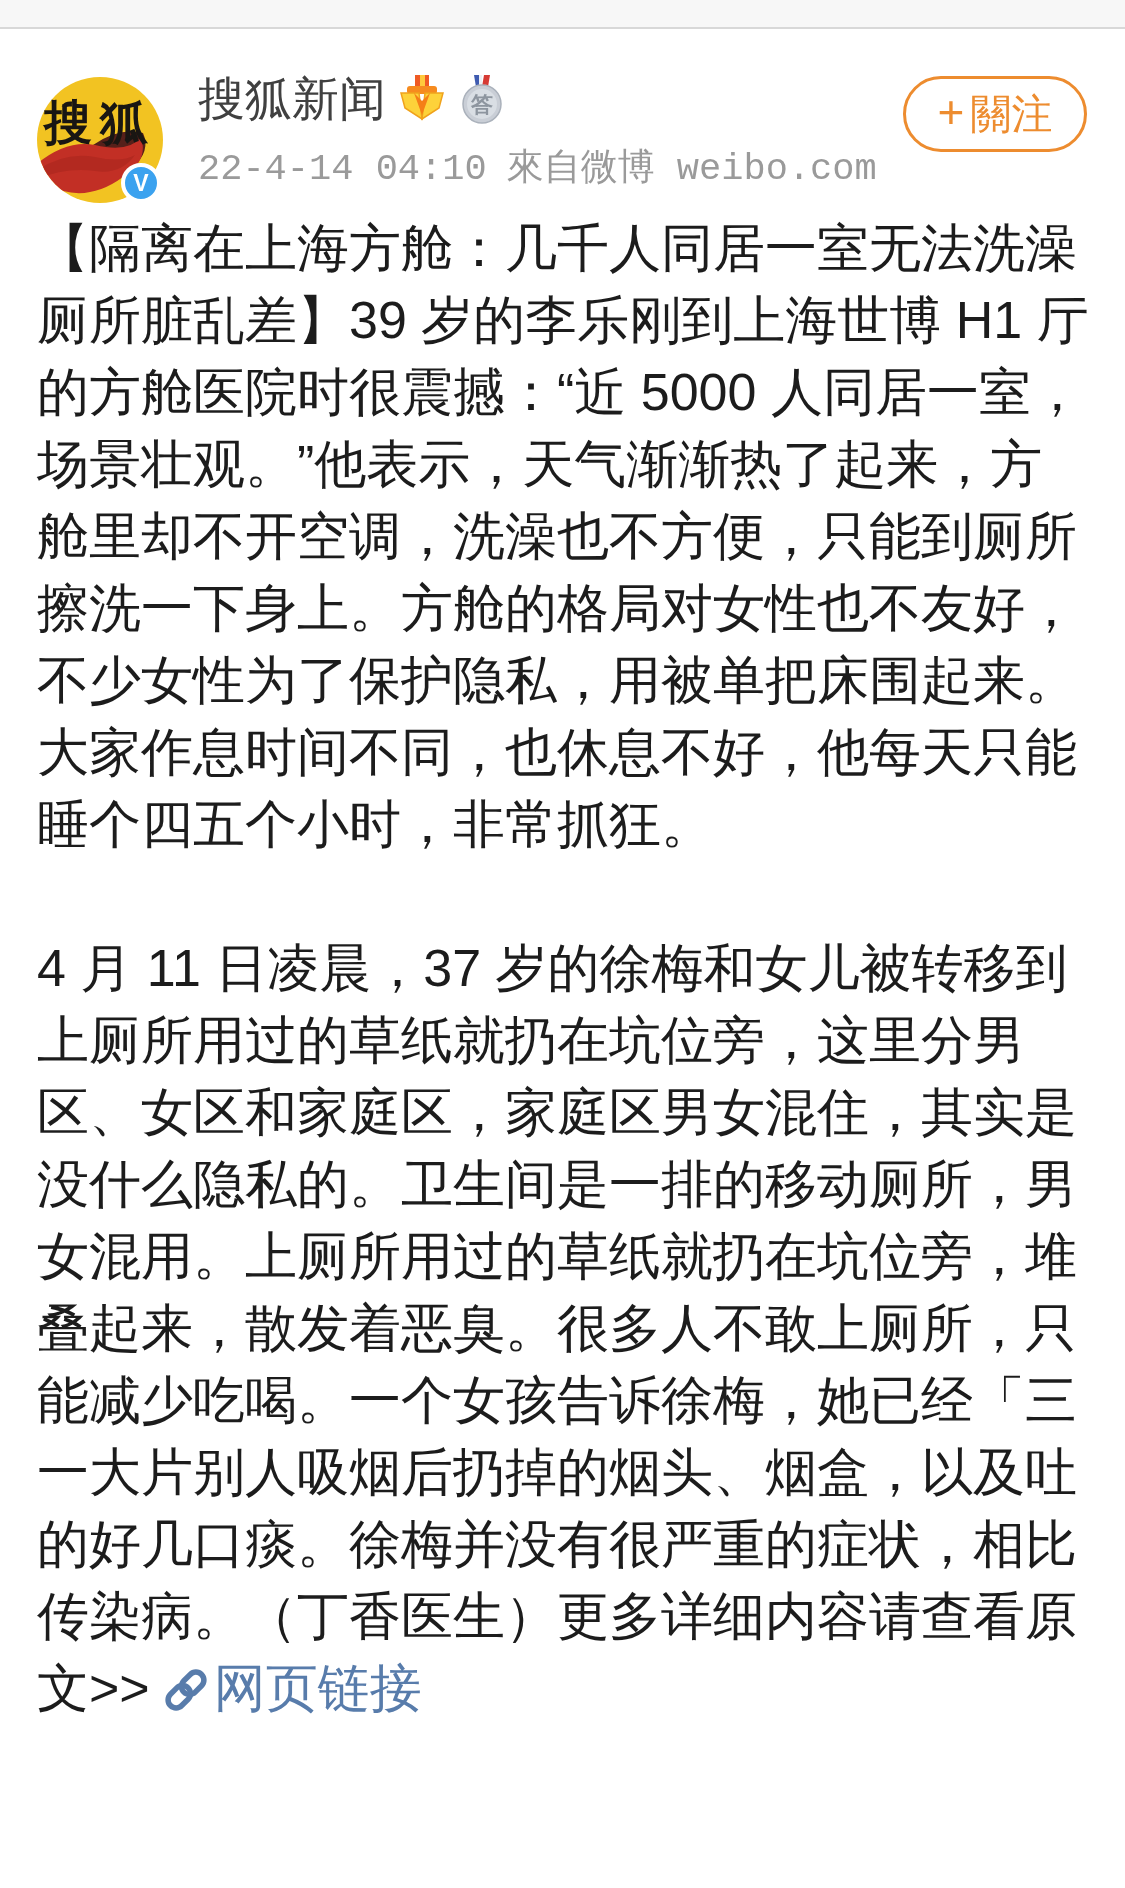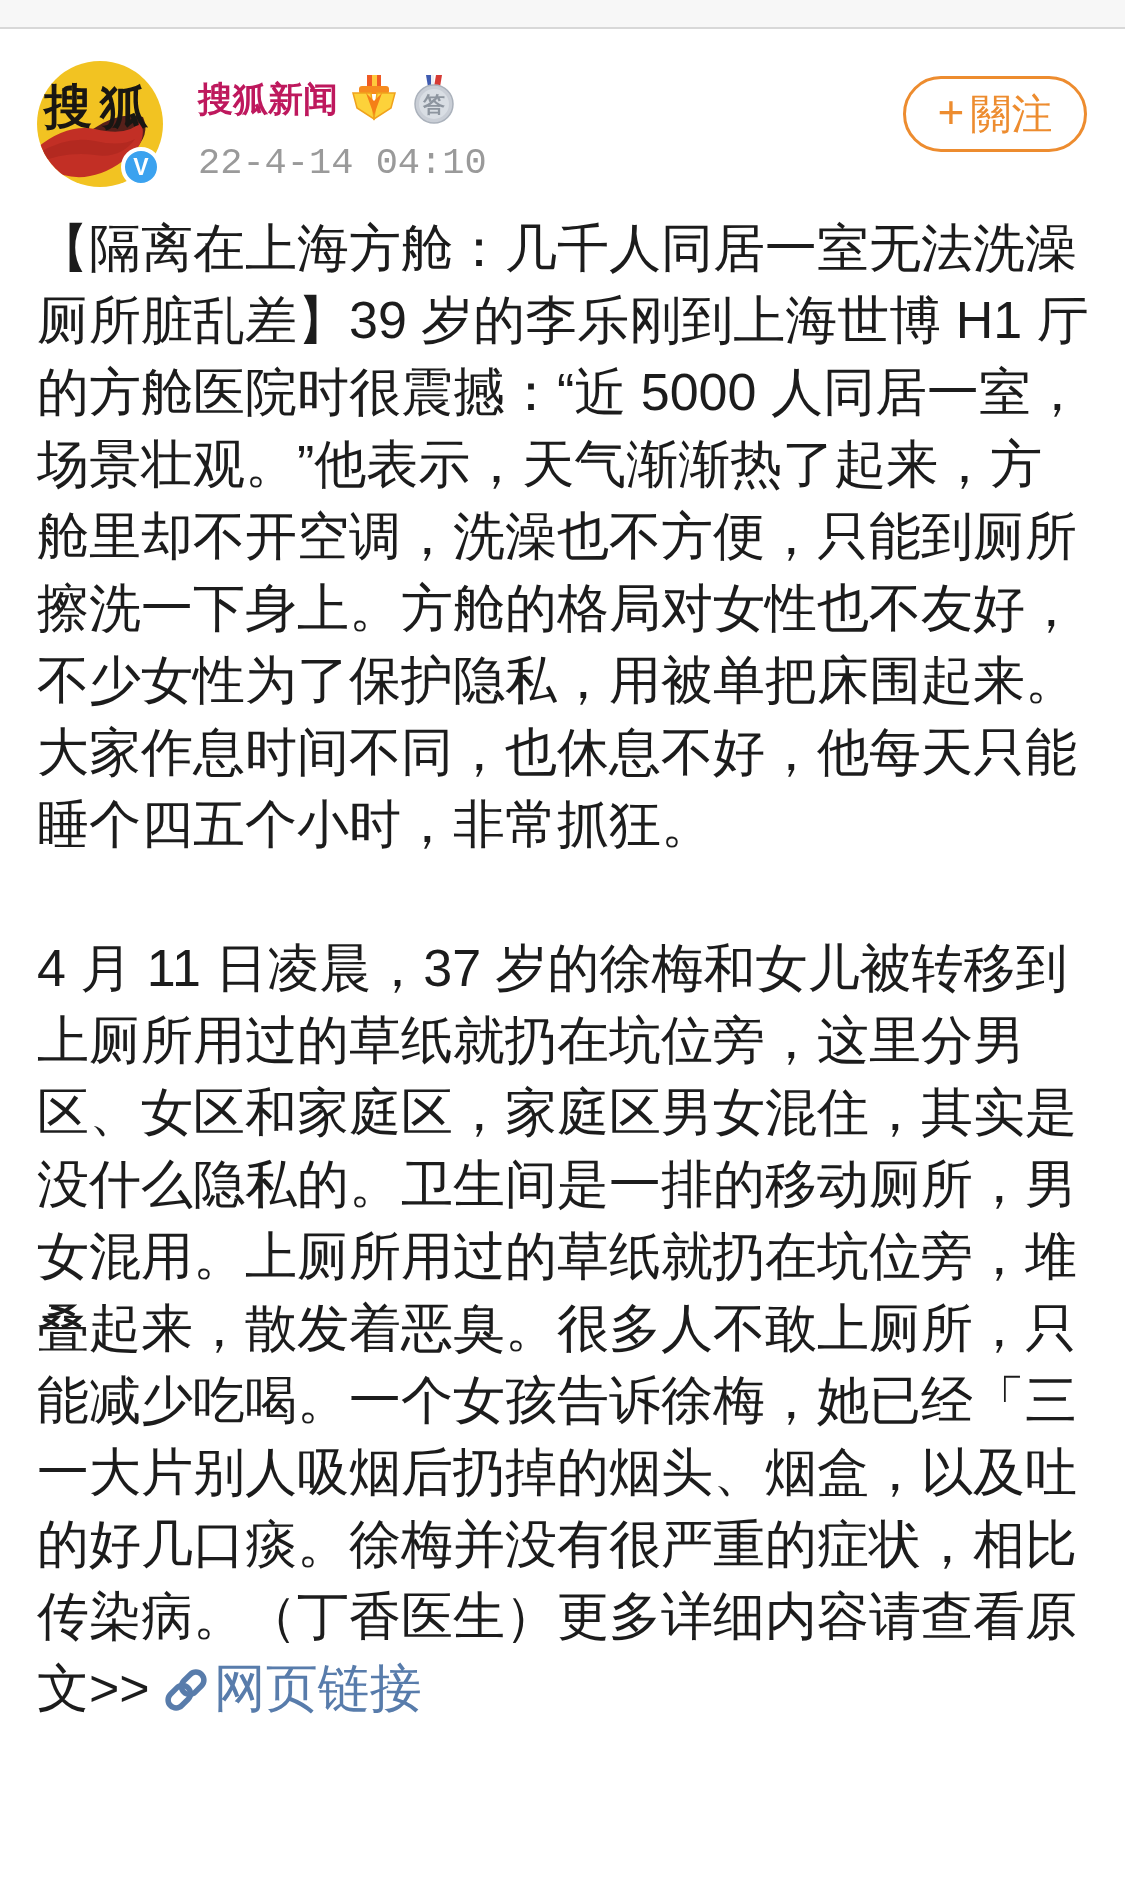--- a/index.html
+++ b/index.html
@@ -11,35 +11,35 @@
     overflow:hidden;
     position:relative;
   }
   .topbar {
     height:29px; background:#f7f7f7;
     border-bottom:2px solid #d8d8d8;
   }
   
   .header { position:relative; height:172px; }
   .avatar-wrap {
-    position:absolute; left:37px; top:32px; width:126px; height:126px;
+    position:absolute; left:37px; top:48px; width:126px; height:126px;
   }
   .avatar-svg { display:block; width:126px; height:126px; }
   .verified-badge {
     position:absolute; left:84px; top:86px;
     width:40px; height:40px; border-radius:50%;
     background:#3ba2ef; border:4px solid #ffffff;
     color:#ffffff; font-size:23px; font-weight:bold;
     display:flex; align-items:center; justify-content:center;
     line-height:1;
   }
   .user-block { position:absolute; left:198px; top:44px; }
   .username-row { display:flex; align-items:center; gap:12px; }
   .username {
-    font-size:35px; color:#be185d; font-weight:700;
+    font-size:47px; color:#404040; font-weight:400;
     line-height:1.1; white-space:nowrap;
   }
   .badge-icon { display:block; }
   .meta-row {
     margin-top:17px; font-size:37px; color:#9a9a9a;
     white-space:nowrap; display:flex; align-items:baseline;font-family:Liberation Mono, monospace;
   }
   .meta-source { margin-left:20px; }
   .follow-btn {
     position:absolute; right:38px; top:47px;
@@ -108,20 +108,21 @@
         <polygon points="32,2 26,2 24,14 30,14" fill="#d63a34"></polygon>
         <polygon points="21,2 24,2 24,12 21,12" fill="#eef1f5"></polygon>
         <circle cx="24" cy="31" r="19" fill="#c9ced6" stroke="#aab1bb" stroke-width="1.5"></circle>
         <circle cx="24" cy="31" r="15" fill="#d9dee4"></circle>
         <text x="24" y="39" text-anchor="middle" font-size="22" font-weight="bold" fill="#8d959f" font-family="Liberation Sans, sans-serif">答</text>
       </svg>
     </div>
 
     <div class="meta-row">
       <span>22-4-14 04:10</span>
+      <span class="meta-source">來自微博 weibo.com</span>
     </div>
   </div>
 
   <div class="follow-btn">
     <span class="plus">+</span>
     <span>關注</span>
   </div>
 </div>
 
 <div class="post">

